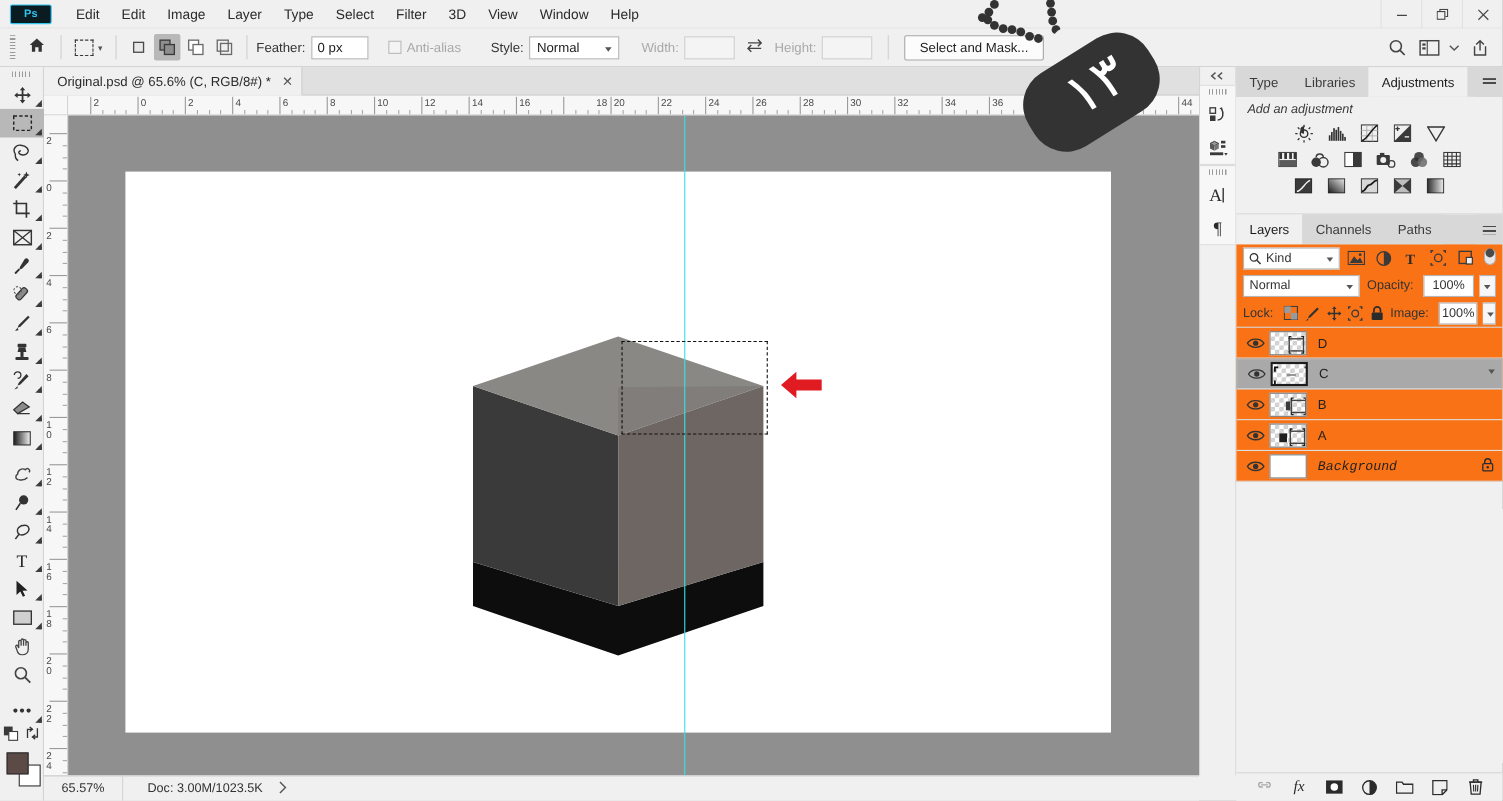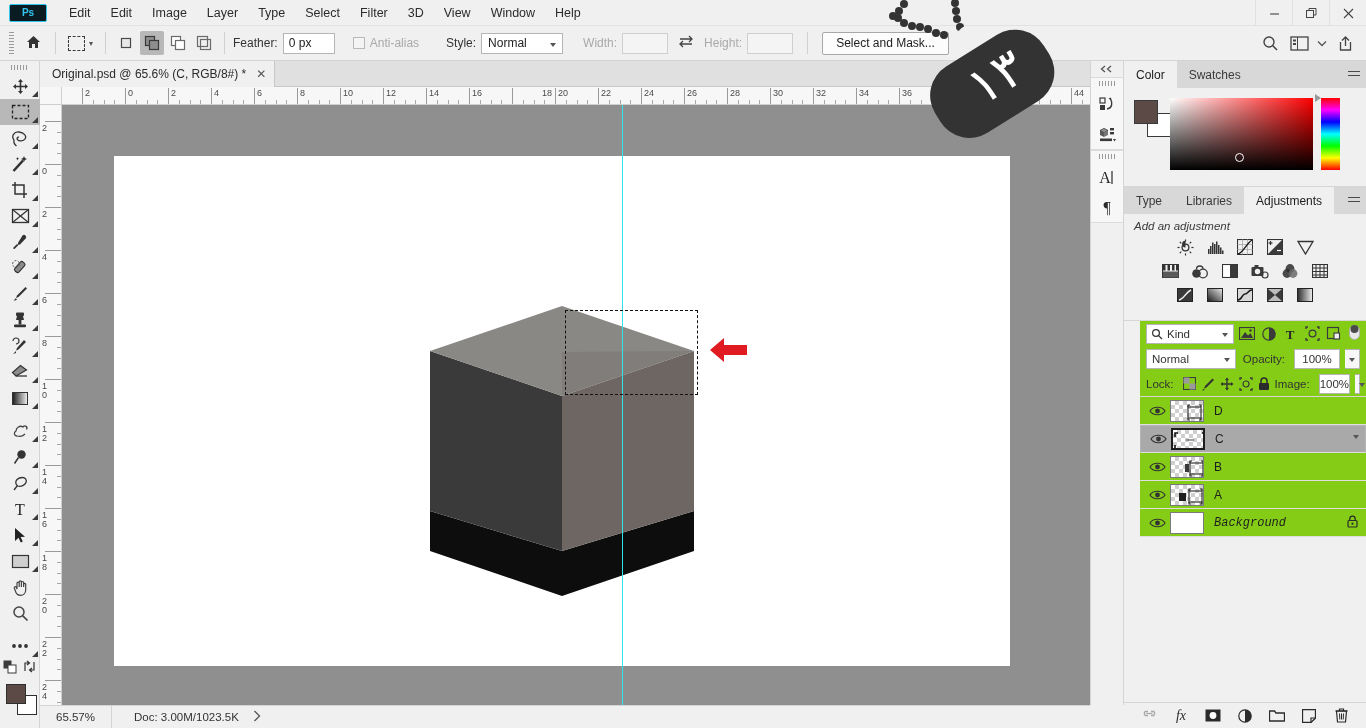--- a/index.html
+++ b/index.html
@@ -235,21 +235,21 @@
   #cp-slider { position: absolute; left: 191px; top: 6px; width: 0; height: 0;
     border-top: 4px solid transparent; border-bottom: 4px solid transparent; border-left: 6px solid #999; }
 
   
   #adjbody { padding: 6px 10px 10px; }
   #adjlabel { font-size: 11.5px; color: #3a3a3a; margin-bottom: 6px; font-style: italic; }
   .adjrow { display: flex; justify-content: center; gap: 10px; margin-bottom: 6px; }
   .adjico { width: 20px; height: 18px; display: flex; align-items: center; justify-content: center; }
 
   
-  #layersbody { background: #84cc16; margin-left: 16px; }
+  #layersbody { background: #f97316; }
   .lrow { display: flex; align-items: center; height: 25px; padding: 0 6px; gap: 5px; }
   .fkind {
     flex: 0 0 88px; height: 20px; border: 1px solid #b5b5b5; background: #fff;
     display: flex; align-items: center; gap: 4px; padding: 0 4px; font-size: 11.5px; position: relative;
   }
   .fkind::after { content: ""; position: absolute; right: 5px; top: 8px;
     border-left: 3.5px solid transparent; border-right: 3.5px solid transparent; border-top: 4px solid #555; }
   .ficon { width: 22px; height: 20px; display: flex; align-items: center; justify-content: center; color: #3c3c3c; }
   .blendsel {
     flex: 1 1 auto; height: 20px; border: 1px solid #b5b5b5; background: #fff;
@@ -881,38 +881,20 @@
     <div class="rail-ico">
       <svg width="19" height="19" viewBox="0 0 19 19">
           <text x="9" y="15" font-family="Liberation Serif, serif" font-size="16" text-anchor="middle" fill="#2b2b2b">¶</text>
         </svg>
     </div>
   </div>
 </div>
 
 <div id="rightdock">
 
-  <div class="panelgrp">
-    <div class="tabrow">
-      <div class="ptab on">Color</div>
-      <div class="ptab">Swatches</div>
-      <div class="pmenu">
-          <div></div>
-        </div>
-    </div>
-    <div id="colorbody">
-      <div id="cp-bg"></div>
-      <div id="cp-fg"></div>
-      <div id="cp-field">
-        <div id="cp-dot"></div>
-      </div>
-      <div id="cp-slider"></div>
-      <div id="cp-strip"></div>
-    </div>
-  </div>
 
   <div class="panelgrp">
     <div class="tabrow">
       <div class="ptab">Type</div>
       <div class="ptab">Libraries</div>
       <div class="ptab on">Adjustments</div>
       <div class="pmenu">
           <div></div>
         </div>
     </div>
@@ -1074,20 +1056,28 @@
                 </linearGradient>
               </defs>
               <rect x="0.5" y="0.5" width="15" height="13" fill="url(#sc)" stroke="#222" stroke-width="1"></rect>
             </svg>
         </div>
       </div>
     </div>
   </div>
 
   <div class="panelgrp" style="border-bottom:0">
+    <div class="tabrow">
+      <div class="ptab on">Layers</div>
+      <div class="ptab">Channels</div>
+      <div class="ptab">Paths</div>
+      <div class="pmenu">
+          <div></div>
+        </div>
+    </div>
 
     <div id="layersbody">
 
       <div class="lrow">
         <div class="fkind">
           <svg width="12" height="12" viewBox="0 0 12 12">
               <circle cx="5" cy="5" r="3.4" fill="none" stroke="#333" stroke-width="1.2"></circle>
               <line x1="7.6" y1="7.6" x2="11" y2="11" stroke="#333" stroke-width="1.3"></line>
             </svg>
           <span>Kind</span>

